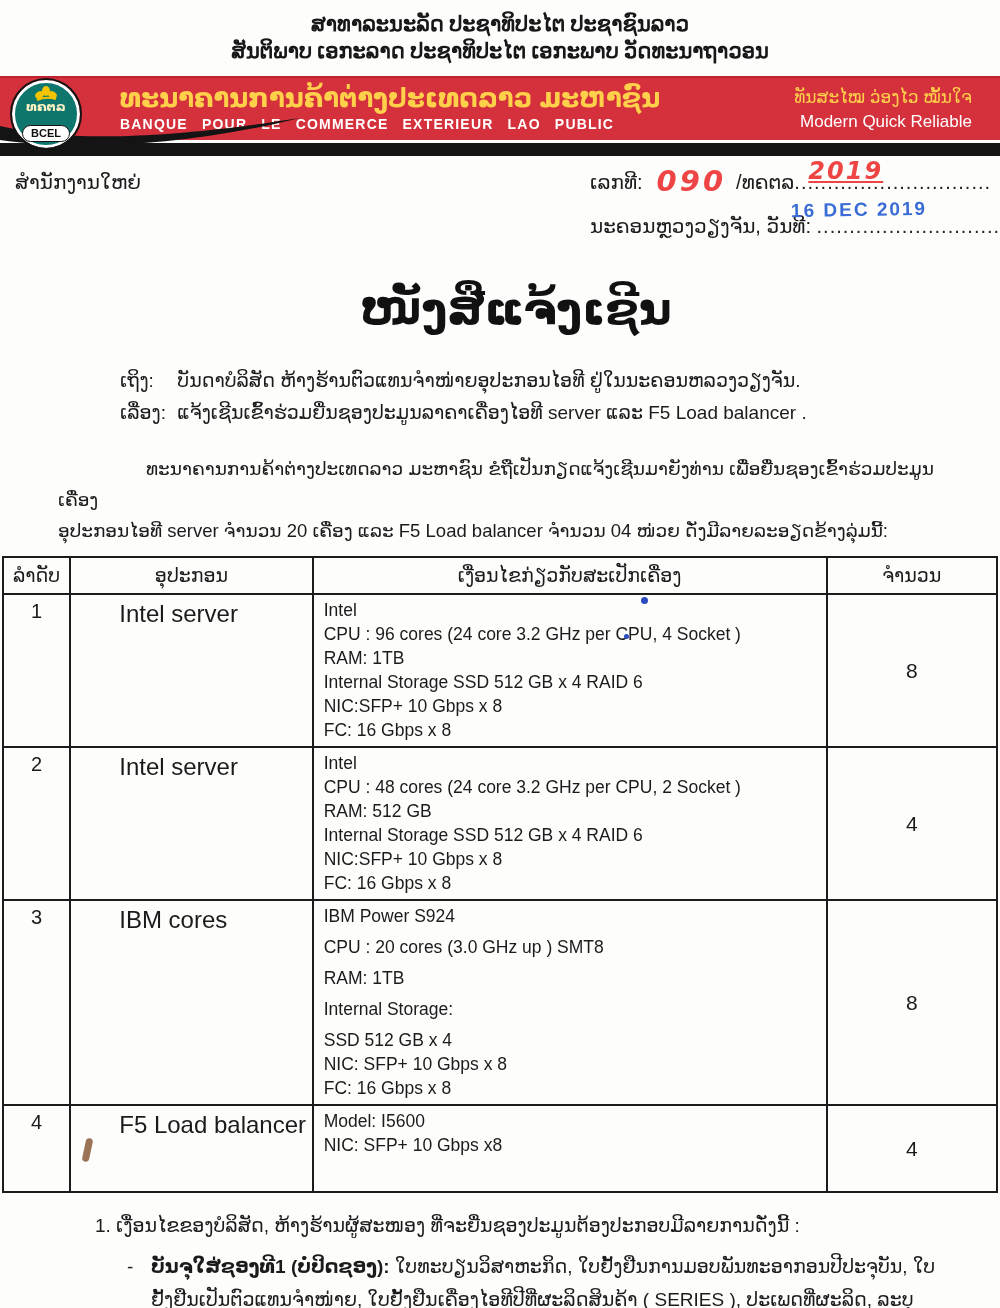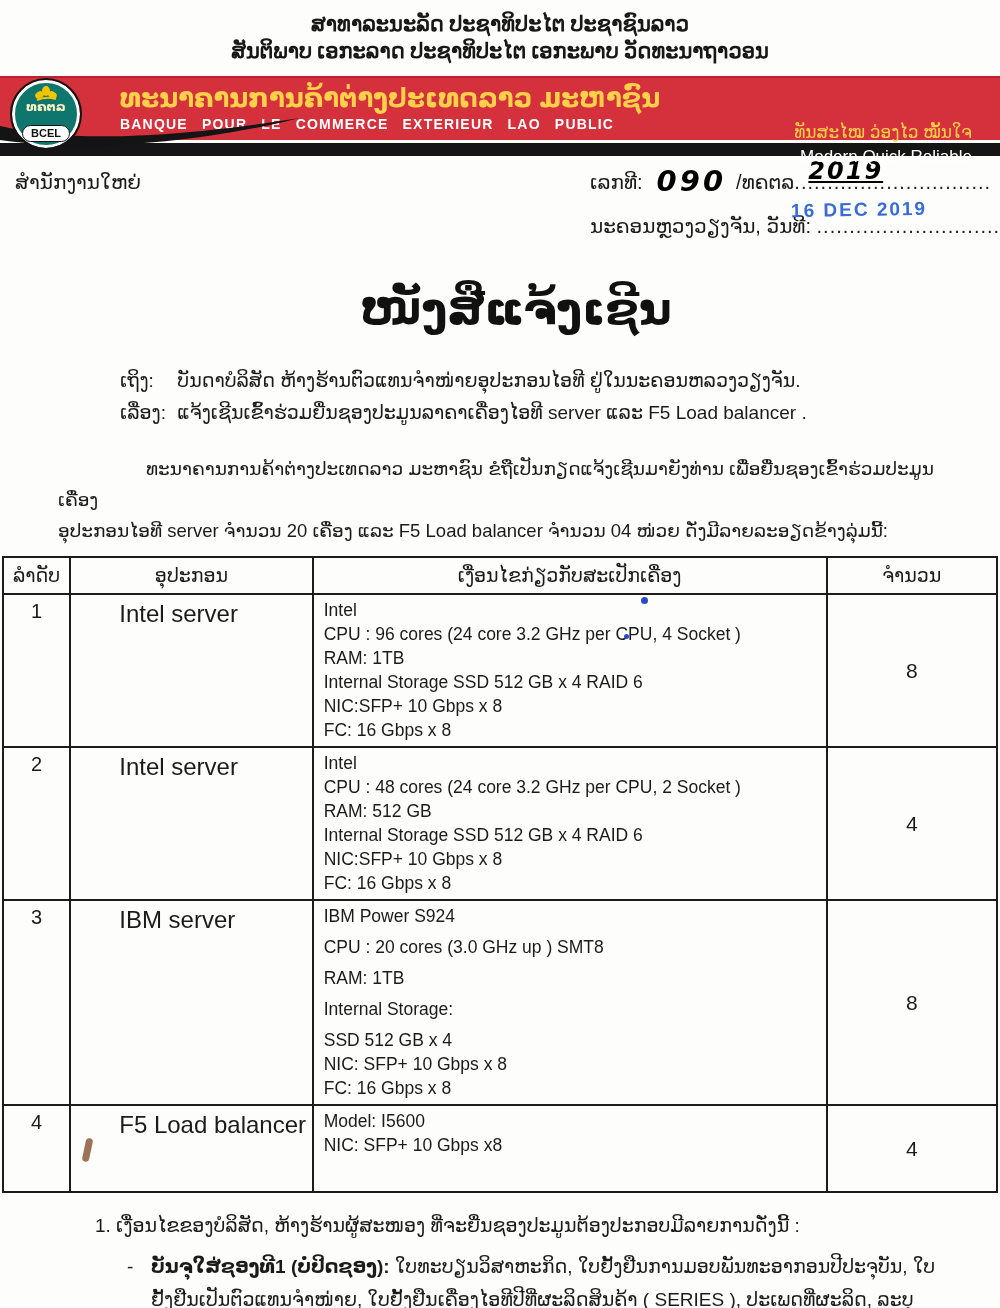--- a/index.html
+++ b/index.html
@@ -26,29 +26,29 @@
   .logo .logo-band{
     position:absolute;left:50%;transform:translateX(-50%);bottom:3px;
     background:#fff;border:1px solid #141414;border-radius:9px;
     width:46px;height:15px;font-size:11px;font-weight:bold;color:#111;line-height:14px;
   }
   .swoosh{position:absolute;left:0;top:38px;z-index:2;}
   .bank-names{position:absolute;left:120px;top:5px;z-index:1;}
   .bank-lao{color:#ffd04a;font-size:26px;font-weight:bold;line-height:30px;}
   .bank-fr{color:#ffffff;font-size:14px;font-weight:bold;letter-spacing:1.2px;word-spacing:9px;margin-top:3px;}
   .banner-slogan{position:absolute;right:28px;top:9px;text-align:right;z-index:1;}
-  .slogan-lao{color:#ffd04a;font-size:17px;line-height:21px;margin-top:35px;}
+  .slogan-lao{color:#ffd04a;font-size:17px;line-height:21px;}
   .slogan-en{color:#ffffff;font-size:17px;line-height:21px;margin-top:3px;}
   .black-bar{height:13px;background:#151515;margin-top:3px;}
   
   .ref{position:relative;margin:6px 15px 0 15px;height:78px;font-size:20px;}
   .ref-office{position:absolute;left:0;top:8px;}
   .ref-right{position:absolute;right:0;top:0;width:395px;}
   .ref-line1{position:relative;white-space:nowrap;}
-  .hand{color:#000000;font-weight:bold;font-style:italic;font-family:"DejaVu Sans","Liberation Sans",sans-serif;}
+  .hand{color:#ef4444;font-weight:bold;font-style:italic;font-family:"DejaVu Sans","Liberation Sans",sans-serif;}
   .ref-no{font-size:29px;letter-spacing:3px;margin:0 10px 0 14px;position:relative;top:2px;}
   .dots{letter-spacing:1px;color:#222;}
   .year-wrap{position:relative;display:inline-block;}
   .ref-year{position:absolute;left:14px;top:-14px;font-size:24px;letter-spacing:2px;text-decoration:underline;}
   .ref-line2{position:relative;margin-top:18px;text-align:right;white-space:nowrap;}
   .stamp{
     position:absolute;right:58px;top:-15px;color:#3a6cd6;font-weight:bold;
     font-size:19px;letter-spacing:2px;transform:rotate(-1deg);
   }
   
@@ -188,21 +188,21 @@
         <div class="spec">CPU : 48 cores (24 core 3.2 GHz per CPU, 2 Socket )</div>
         <div class="spec">RAM: 512 GB</div>
         <div class="spec">Internal Storage SSD 512 GB x 4 RAID 6</div>
         <div class="spec">NIC:SFP+ 10 Gbps x 8</div>
         <div class="spec">FC: 16 Gbps x 8</div>
       </td>
       <td class="c-qty">4</td>
     </tr>
     <tr class="r3">
       <td class="c-no">3</td>
-      <td class="c-eq">IBM server</td>
+      <td class="c-eq">IBM cores</td>
       <td class="c-sp">
         <div class="spec">IBM Power S924</div>
         <div class="spec gap">CPU : 20 cores (3.0 GHz up ) SMT8</div>
         <div class="spec gap">RAM: 1TB</div>
         <div class="spec gap">Internal Storage:</div>
         <div class="spec gap">SSD 512 GB x 4</div>
         <div class="spec">NIC: SFP+ 10 Gbps x 8</div>
         <div class="spec">FC: 16 Gbps x 8</div>
       </td>
       <td class="c-qty">8</td>

